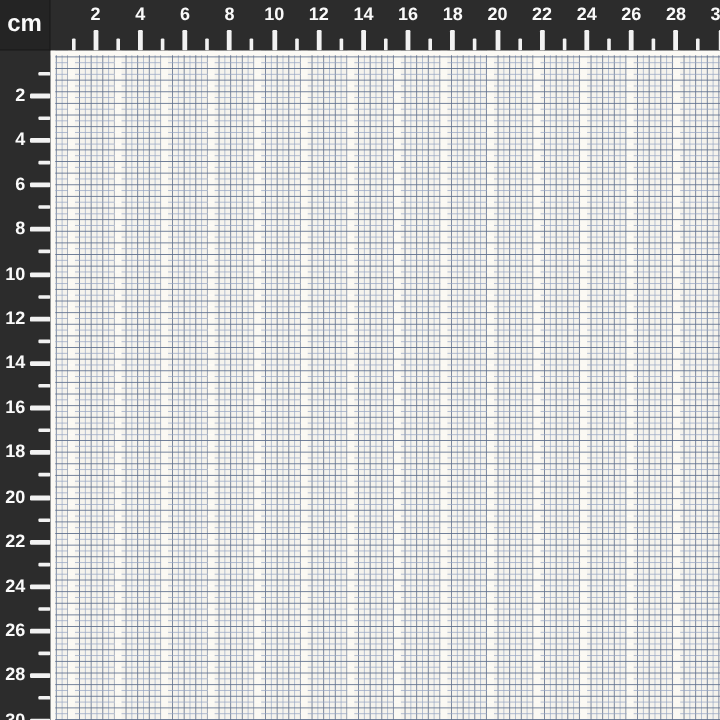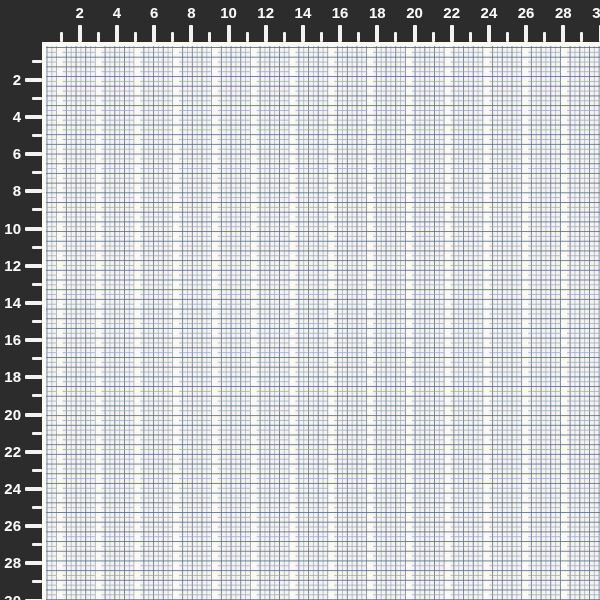--- a/index.html
+++ b/index.html
@@ -110,20 +110,23 @@
     left: 42px; top: 42px;
     width: 4px; height: 558px;
     background: #fcfaf5;
     z-index: 2;
   }
 </style>
 </head>
 <body>
 
 <div id="stage">
+  <div id="corner">
+    <span>cm</span>
+  </div>
   <div id="ruler-top">
       <div class="tick h-minor" style="left: 17.6px;"></div>
       <div class="tick h-major" style="left: 35.7px;"></div>
       <div class="rlabel h" style="left: 20.7px;">2</div>
       <div class="tick h-minor" style="left: 54.8px;"></div>
       <div class="tick h-major" style="left: 72.9px;"></div>
       <div class="rlabel h" style="left: 57.9px;">4</div>
       <div class="tick h-minor" style="left: 92px;"></div>
       <div class="tick h-major" style="left: 110.1px;"></div>
       <div class="rlabel h" style="left: 95.1px;">6</div>

